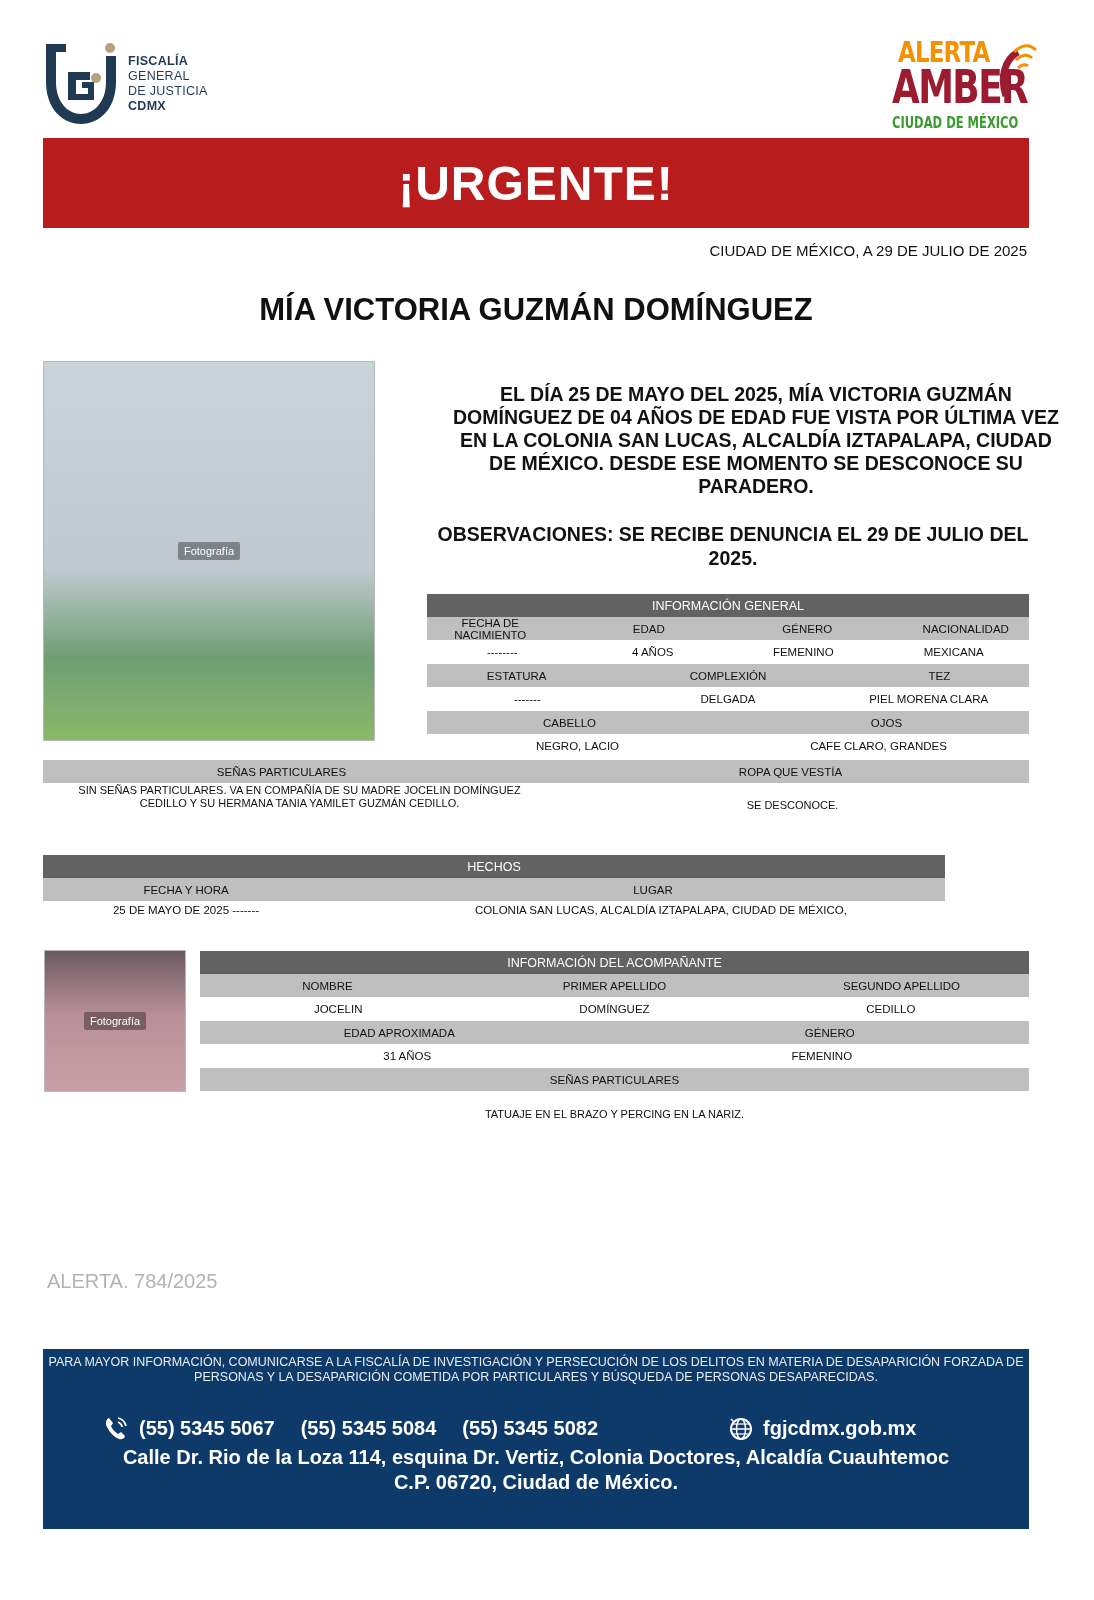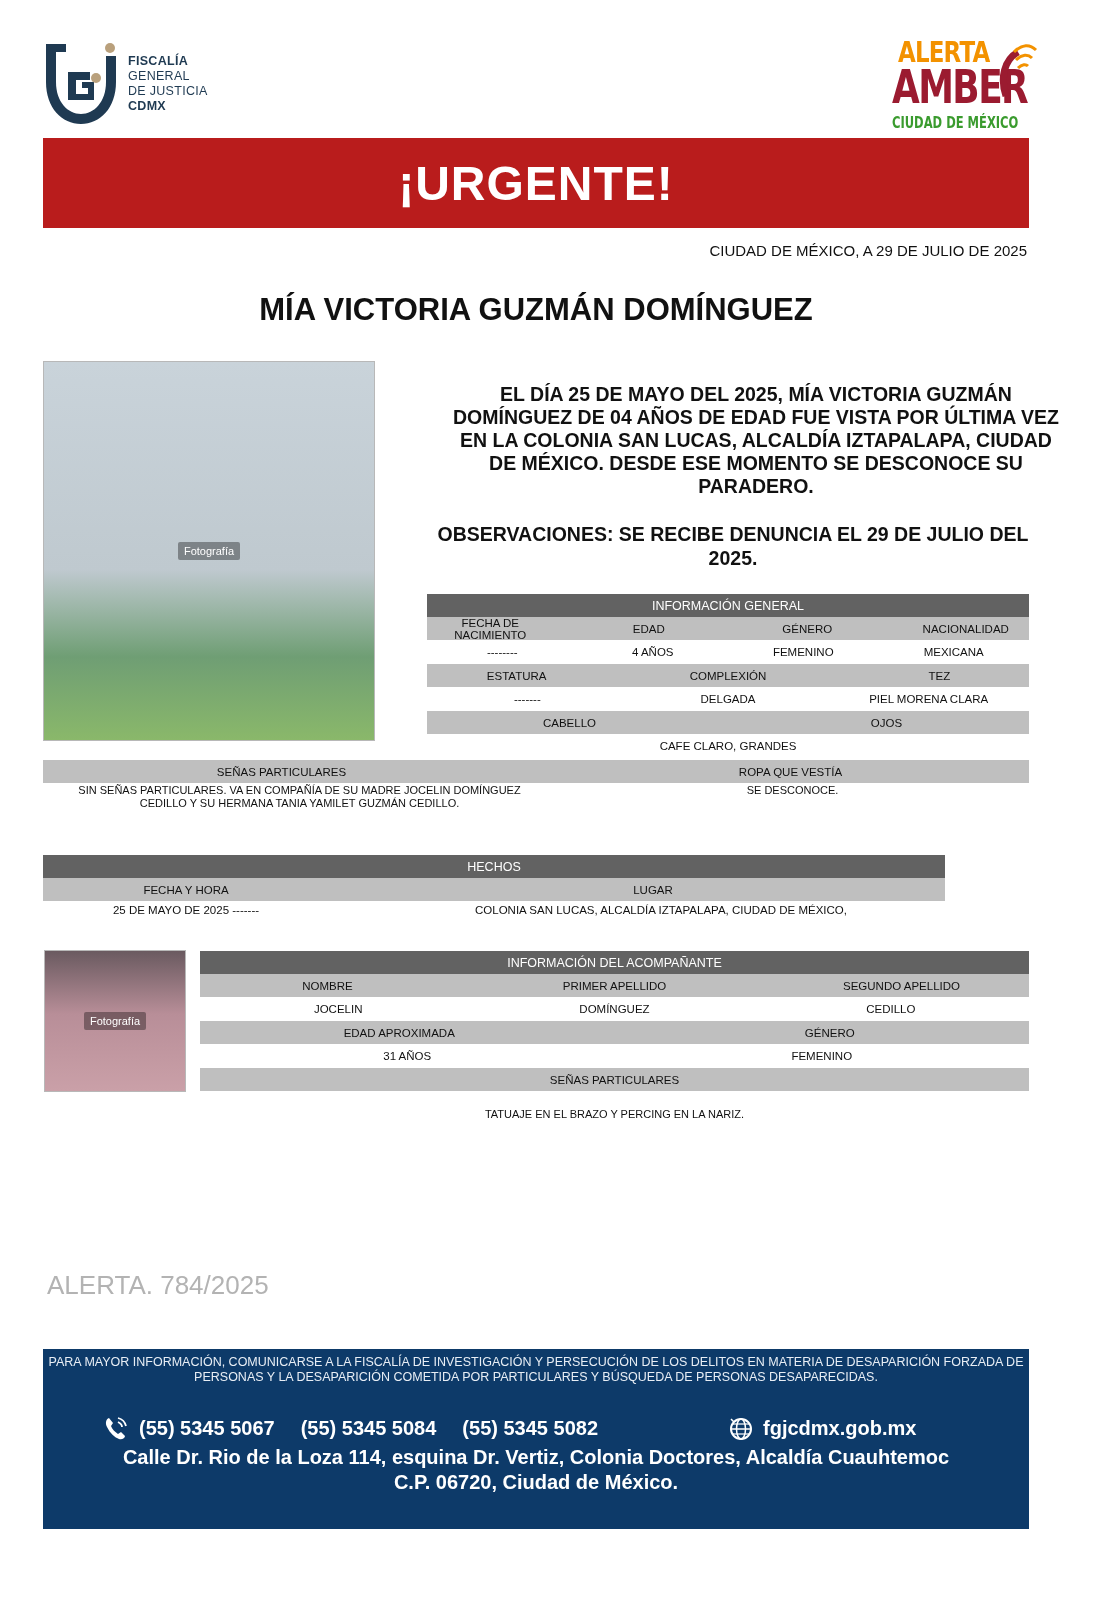--- a/index.html
+++ b/index.html
@@ -40,27 +40,27 @@
   .row { display: flex; width: 100%; }
   .row .c { flex: 1; text-align: center; font-size: 11.5px; color: #111; display: flex; align-items: center; justify-content: center; }
   .hdr-dark { background: #626262; color: #fff; height: 23px; }
   .hdr-dark .c { color: #ffffff; font-size: 12.5px; }
   .hdr-light { background: #bfbfbf; height: 23px; gap: 32px; }
   .val { background: #ffffff; height: 24px; }
 
   .info-gen { left: 427px; top: 594px; width: 602px; }
   .senas-tbl { left: 43px; top: 760px; width: 986px; }
   .senas-vals { left: 43px; top: 783px; width: 986px; display: flex; justify-content: space-between; }
-  .senas-vals .c { flex: 1; text-align: center; font-size: 11px; line-height: 13px; padding-top: 1px; }
+  .senas-vals .c { flex: 1; text-align: center; font-size: 11px; line-height: 13px; padding-top: 16px; }
 
   .hechos { left: 43px; top: 855px; width: 902px; }
   .acomp { left: 200px; top: 951px; width: 829px; }
   .acomp-senas-val { left: 200px; top: 1108px; width: 829px; text-align: center; font-size: 11px; }
 
-  .alert-no { left: 47px; top: 1270px; font-size: 26px; color: #b3b3b3; }
+  .alert-no { left: 47px; top: 1270px; font-size: 20px; color: #b3b3b3; }
 
   
   .footer { left: 43px; top: 1349px; width: 986px; height: 180px; background: #0d3a69; color: #fff; }
   .foot-info { position: absolute; left: 0; top: 6px; width: 100%; text-align: center; font-size: 12.5px; line-height: 15px; color: #e8eef5; }
   .foot-phones { position: absolute; left: 60px; top: 66px; display: flex; align-items: center; font-size: 20px; font-weight: 700; color: #fff; }
   .foot-phones span.p { margin-right: 26px; }
   .foot-web { position: absolute; left: 684px; top: 66px; display: flex; align-items: center; font-size: 20px; font-weight: 700; color: #fff; }
   .foot-addr { position: absolute; left: 0; top: 96px; width: 100%; text-align: center; font-size: 20px; font-weight: 700; line-height: 25px; color: #fff; }
   .ico { display: inline-block; width: 26px; height: 26px; margin-right: 10px; }
 </style>
@@ -131,20 +131,21 @@
   <div class="row val">
     <div class="c">-------</div>
     <div class="c">DELGADA</div>
     <div class="c">PIEL MORENA CLARA</div>
   </div>
   <div class="row hdr-light">
     <div class="c">CABELLO</div>
     <div class="c">OJOS</div>
   </div>
   <div class="row val">
+    <div class="c">NEGRO, LACIO</div>
     <div class="c">CAFE CLARO, GRANDES</div>
   </div>
 </div>
 
 <div class="tbl senas-tbl">
   <div class="row hdr-light">
     <div class="c">SEÑAS PARTICULARES</div>
     <div class="c">ROPA QUE VESTÍA</div>
   </div>
 </div>

